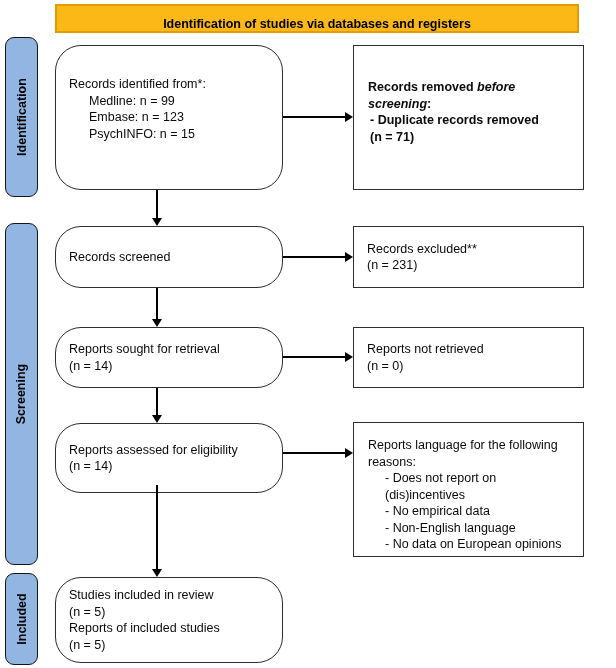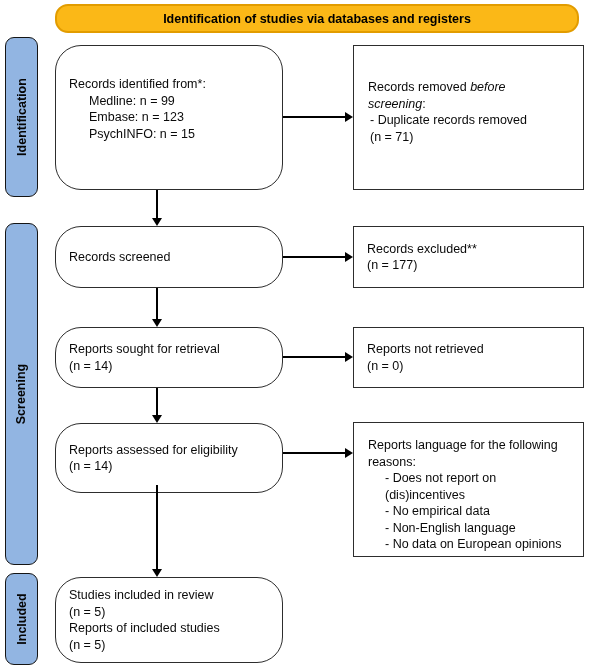--- a/index.html
+++ b/index.html
@@ -12,23 +12,23 @@
     color: #111;
     overflow: hidden;
   }
   
   .banner {
     position: absolute;
     left: 55px; top: 4px;
     width: 524px; height: 29px;
     background: #FBB817;
     border: 2px solid #E29C00;
-    border-radius: 13px;
+    border-radius: 0;
     box-sizing: border-box;
-    display: flex; align-items: center; justify-content: center;
+    display: flex; align-items: flex-end; justify-content: center;
     font-weight: bold;
     font-size: 12.5px;
     color: #000;
   }
   
   .stage {
     position: absolute;
     left: 5px; width: 33px;
     background: #92B5E2;
     border: 1.5px solid #151515;
@@ -52,21 +52,21 @@
     background: #ffffff;
     border: 1.6px solid #2d2d2d;
     box-sizing: border-box;
     font-size: 12.5px;
     line-height: 16.5px;
     color: #0a0a0a;
   }
   .col-l { left: 55px;  width: 228px; border-radius: 26px; }
   .col-r { left: 353px; width: 231px; }
   .box-identified   { top: 45px;  height: 145px; padding: 30px 8px 0 13px; }
-  .box-removed      { top: 45px;  height: 145px; padding: 33px 6px 0 14px; }
+  .box-removed      { top: 45px;  height: 145px; padding: 33px 6px 0 14px; font-weight: bold; }
   .box-screened     { top: 226px; height: 62px; }
   .box-excluded     { top: 226px; height: 62px; }
   .box-sought       { top: 327px; height: 61px; }
   .box-notretrieved { top: 327px; height: 61px; }
   .box-assessed     { top: 423px; height: 70px; }
   .box-reasons      { top: 422px; height: 135px; padding: 14px 4px 0 14px; }
   .box-included     { top: 577px; height: 86px; padding: 9px 6px 0 13px; }
   .vcenter { display: flex; flex-direction: column; justify-content: center; padding-left: 13px; padding-right: 6px; }
   .indent1 { padding-left: 20px; }
   .hang    { padding-left: 2px; }
@@ -123,21 +123,21 @@
     </div>
     <div class="hang">- Duplicate records removed</div>
     <div class="hang">(n = 71)</div>
   </div>
 
   <div class="fbox col-l box-screened vcenter">
     <div>Records screened</div>
   </div>
   <div class="fbox col-r box-excluded vcenter">
     <div>Records excluded**</div>
-    <div>(n = 177)</div>
+    <div>(n = 231)</div>
   </div>
 
   <div class="fbox col-l box-sought vcenter">
     <div>Reports sought for retrieval</div>
     <div>(n = 14)</div>
   </div>
   <div class="fbox col-r box-notretrieved vcenter">
     <div>Reports not retrieved</div>
     <div>(n = 0)</div>
   </div>

